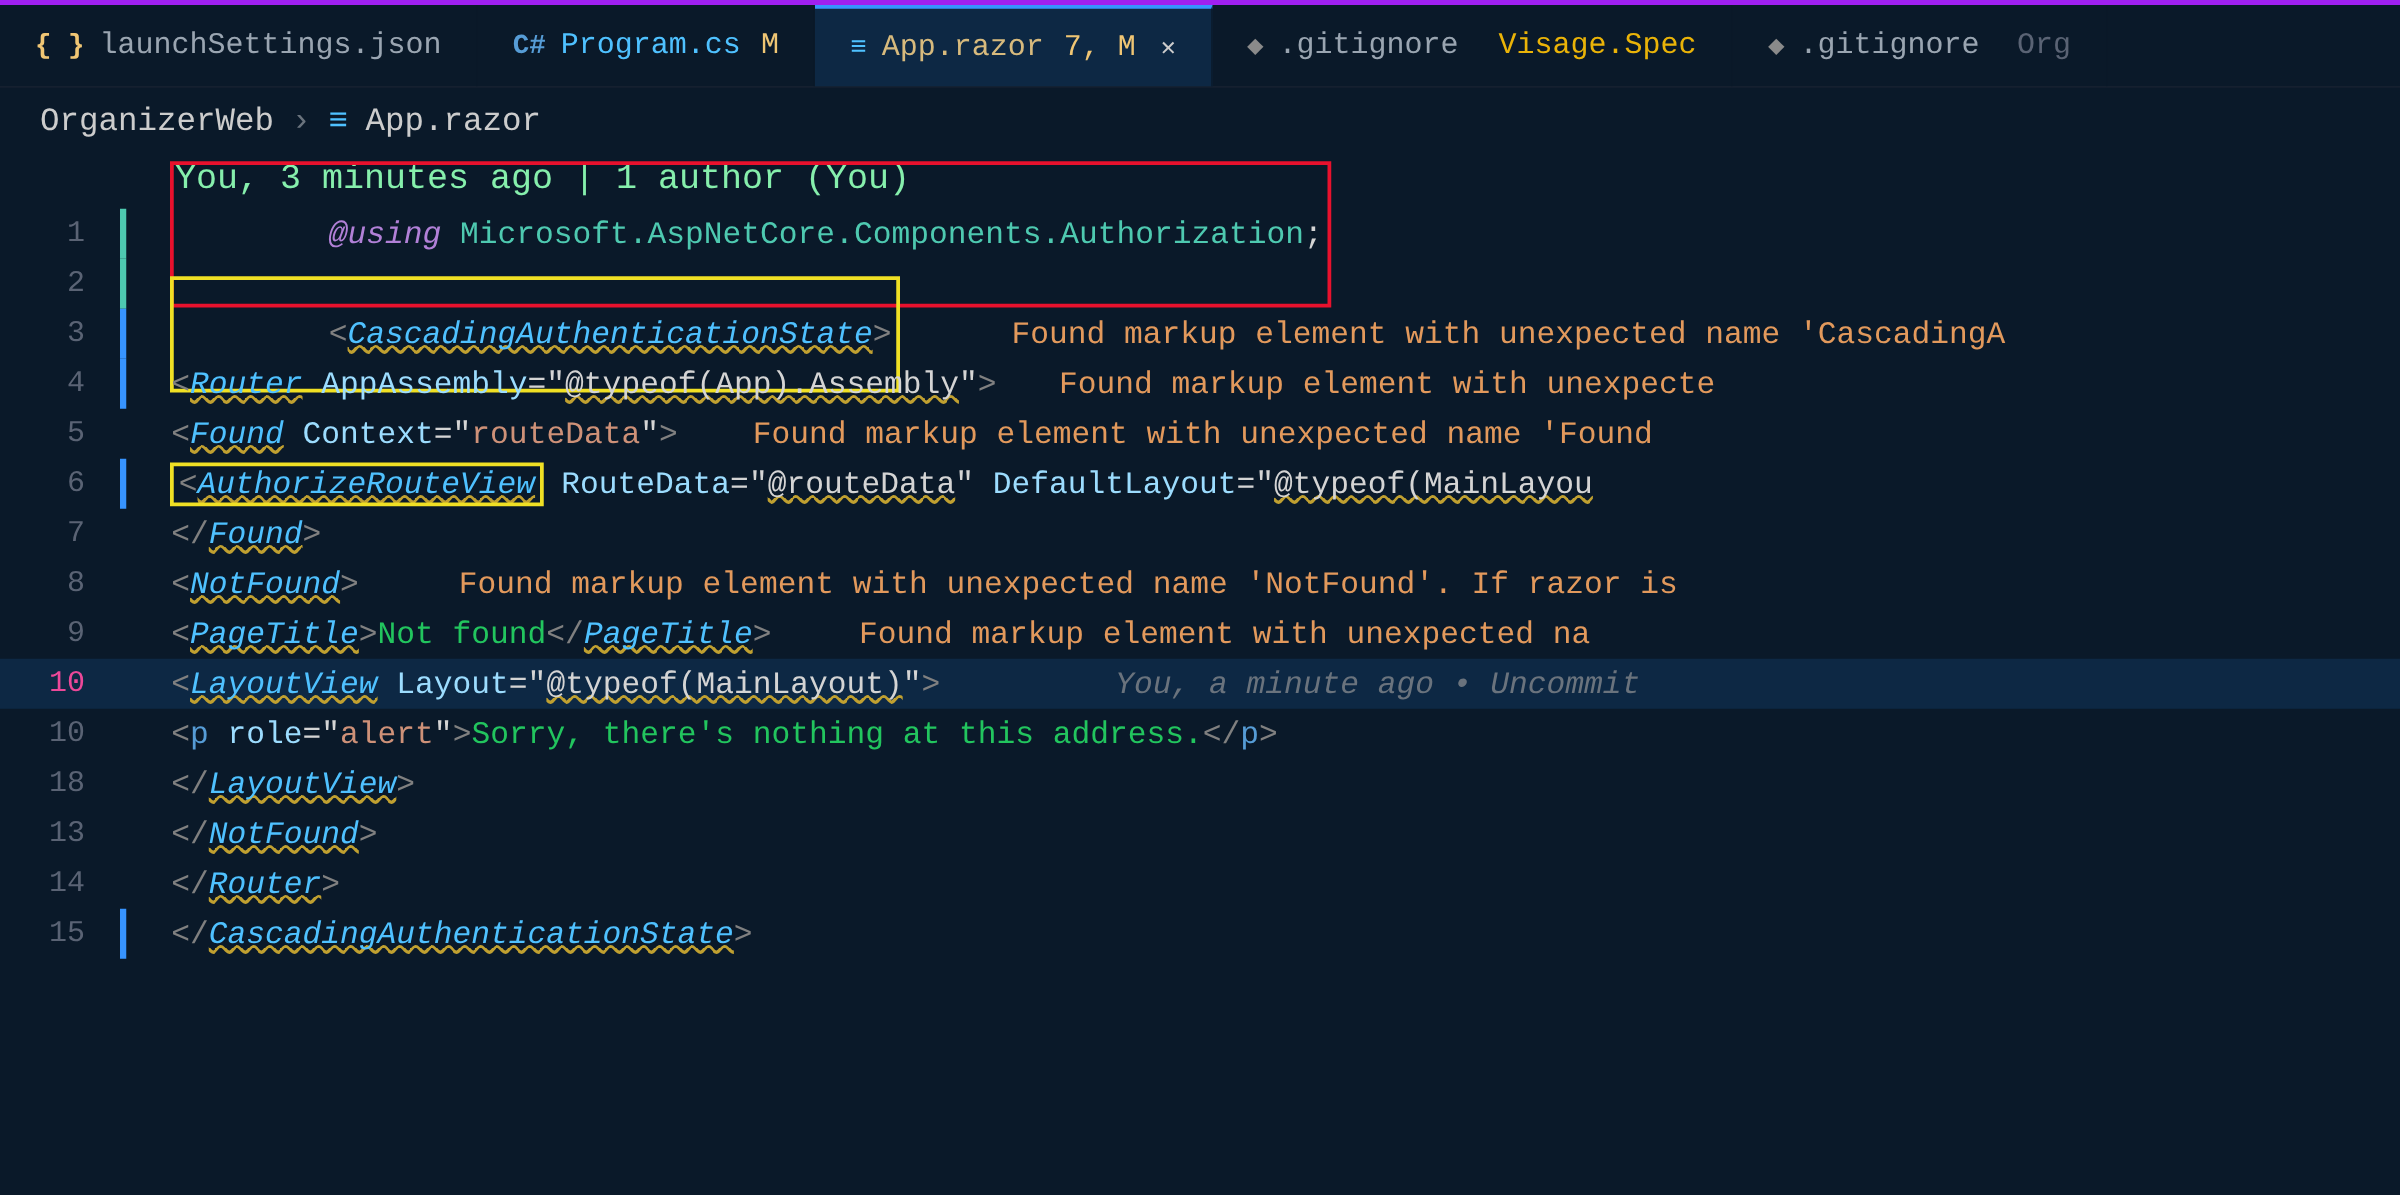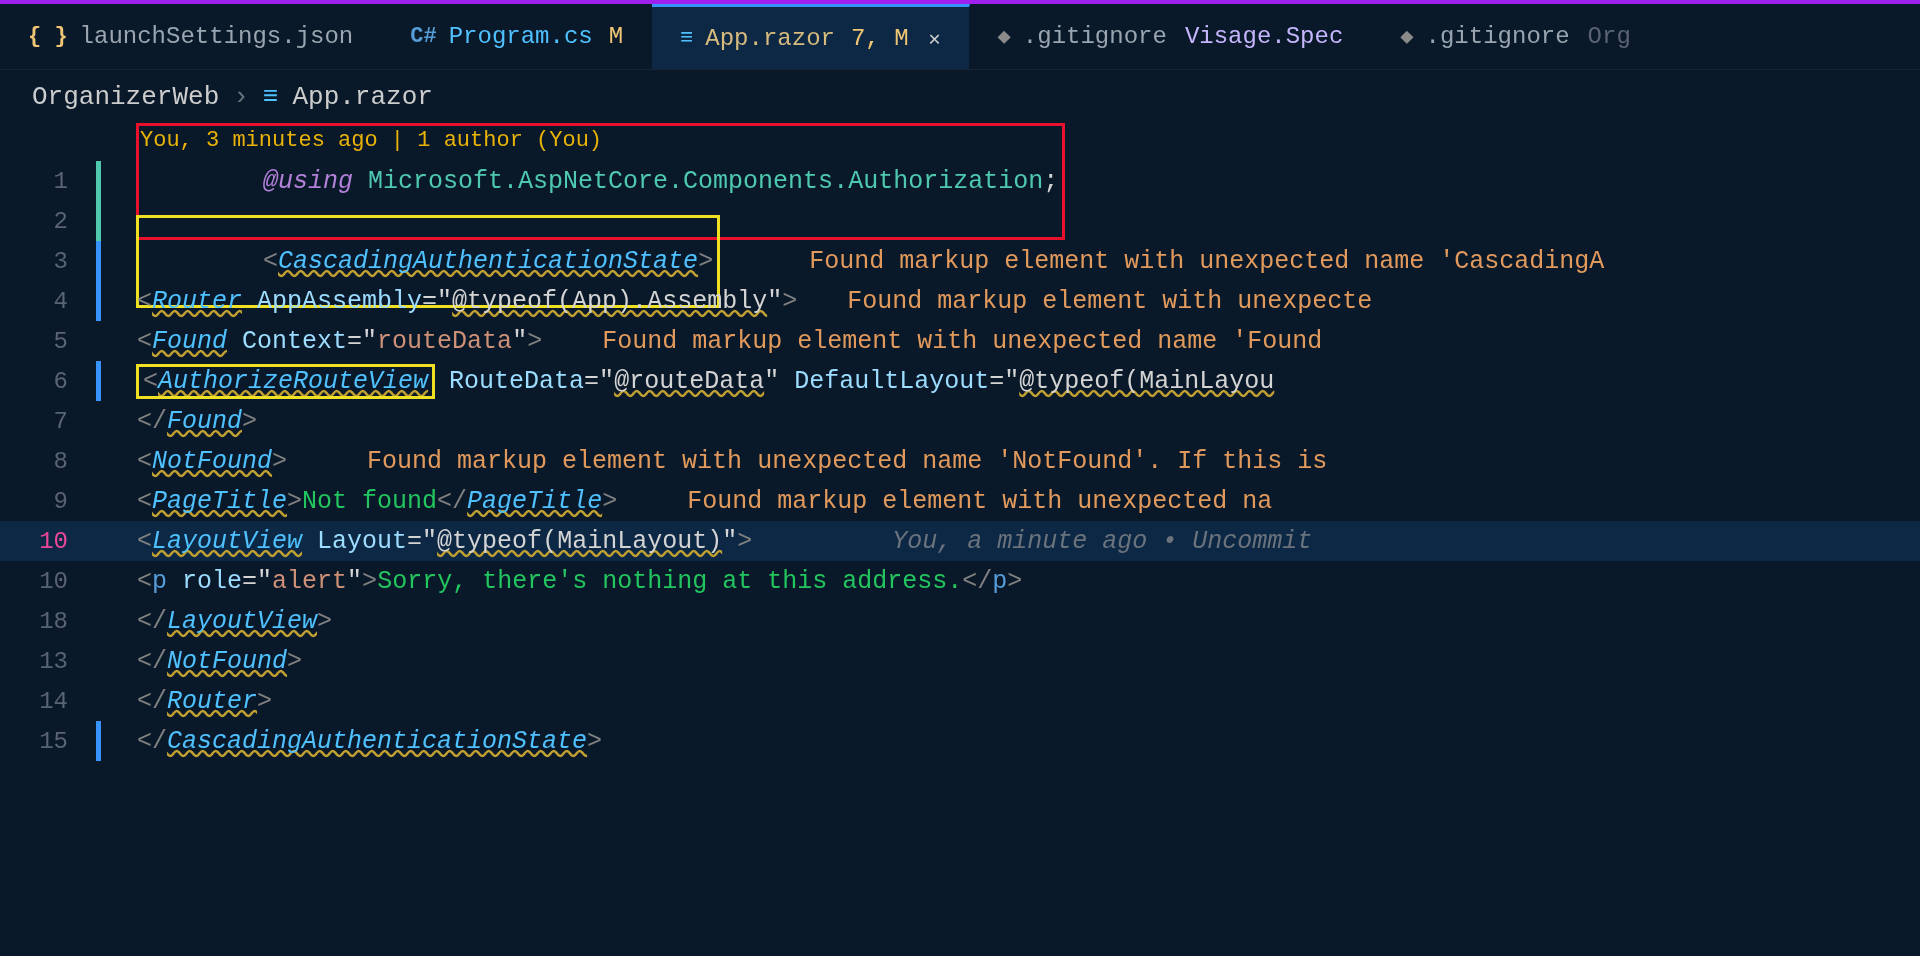--- a/index.html
+++ b/index.html
@@ -52,22 +52,22 @@
   padding: 12px 32px;
   gap: 14px;
   font-size: 26px;
   color: #cccccc;
 }
 .breadcrumb .sep { color: #6a737d; }
 .breadcrumb .bcicon { color: #4fc1ff; }
 
 .blame-line {
   padding: 4px 140px 8px 140px;
-  color: #eab308;
-  font-size: 22px;
+  color: #86efac;
+  font-size: 28px;
 }
 
 .editor {
   position: relative;
 }
 .line {
   display: flex;
   height: 40px;
   align-items: center;
 }
@@ -136,26 +136,26 @@
   </div>
   <div class="tab active">
     <span class="icon icon-razor">≡</span>
     <span style="color:#d7ba7d">App.razor</span>
     <span class="modified">7, M</span>
     <span class="close">✕</span>
   </div>
   <div class="tab">
     <span class="icon icon-git">◆</span>
     <span>.gitignore</span>
-    <span style="color:#c4b5fd;margin-left:6px">Visage.Spec</span>
+    <span style="color:#eab308;margin-left:20px">Visage.Spec</span>
   </div>
   <div class="tab">
     <span class="icon icon-git">◆</span>
     <span>.gitignore</span>
-    <span style="color:#5a6374;margin-left:6px">Org</span>
+    <span style="color:#5a6374;margin-left:18px">Org</span>
   </div>
 </div>
 
 <div class="breadcrumb">
   <span>OrganizerWeb</span>
   <span class="sep">›</span>
   <span class="bcicon">≡</span>
   <span>App.razor</span>
 </div>
 
@@ -211,21 +211,21 @@
 
   <div class="line">
     <div class="gutter">7</div>
     <div class="git-bar"></div>
     <div class="code">        <span class="c-anglebr">&lt;/</span><span class="c-tag">Found</span><span class="c-anglebr">&gt;</span></div>
   </div>
 
   <div class="line">
     <div class="gutter">8</div>
     <div class="git-bar"></div>
-    <div class="code">        <span class="c-anglebr">&lt;</span><span class="c-tag">NotFound</span><span class="c-anglebr">&gt;</span><span style="width:80px;display:inline-block"></span><span class="c-err">Found markup element with unexpected name 'NotFound'. If this is </span></div>
+    <div class="code">        <span class="c-anglebr">&lt;</span><span class="c-tag">NotFound</span><span class="c-anglebr">&gt;</span><span style="width:80px;display:inline-block"></span><span class="c-err">Found markup element with unexpected name 'NotFound'. If razor is </span></div>
   </div>
 
   <div class="line">
     <div class="gutter">9</div>
     <div class="git-bar"></div>
     <div class="code">            <span class="c-anglebr">&lt;</span><span class="c-tag">PageTitle</span><span class="c-anglebr">&gt;</span><span class="c-text">Not found</span><span class="c-anglebr">&lt;/</span><span class="c-tag">PageTitle</span><span class="c-anglebr">&gt;</span><span style="width:70px;display:inline-block"></span><span class="c-err">Found markup element with unexpected na</span></div>
   </div>
 
   <div class="line current-row">
     <div class="gutter current">10</div>

